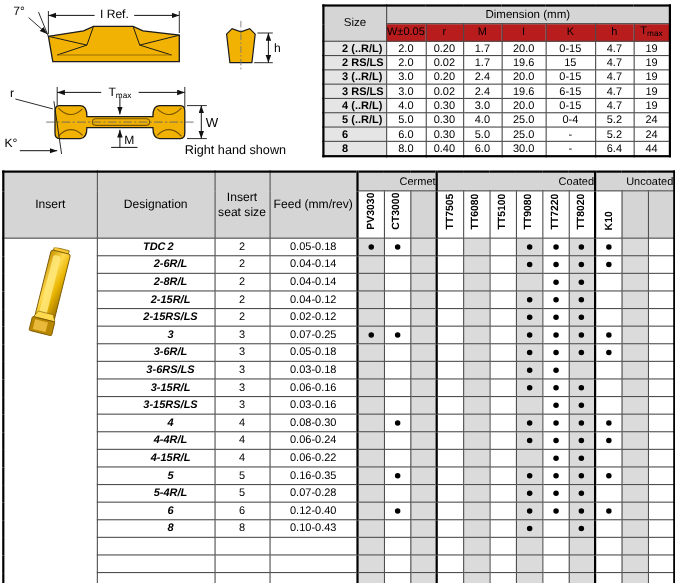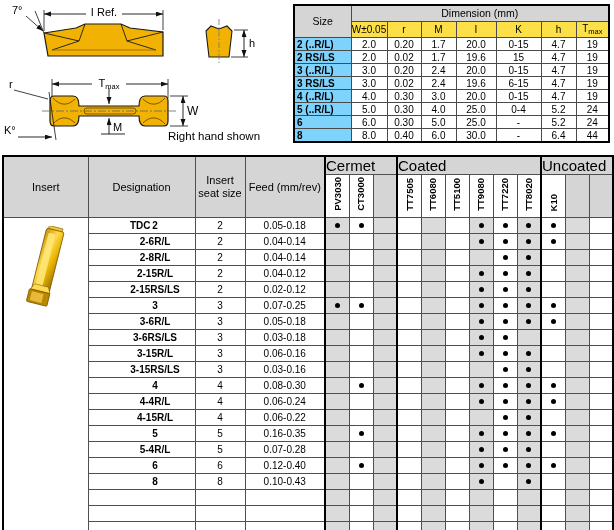--- a/index.html
+++ b/index.html
@@ -3,41 +3,41 @@
 <meta charset="utf-8">
 <style>
   html,body{margin:0;padding:0;background:#fff;}
   #canvas{position:relative;width:614px;height:530px;background:#fff;overflow:hidden;
           font-family:"Liberation Sans",sans-serif;color:#000;}
   
   #dim-table{position:absolute;left:293px;top:4px;width:315px;border-collapse:collapse;
              table-layout:fixed;border:2px solid #000;font-size:10px;}
   #dim-table th,#dim-table td{border:1px solid #4a4a4a;padding:0;line-height:1.1;}
   #dim-table .hdr{background:#d5d5d5;font-weight:normal;font-size:10.5px;height:15px;text-align:center;}
-  #dim-table .sub-h{background:#fde047;font-weight:normal;height:15px;text-align:center;}
+  #dim-table .sub-h{background:#b91c1c;font-weight:normal;height:15px;text-align:center;}
   #dim-table td{height:12px;text-align:center;background:#fff;}
-  #dim-table .size-lbl{font-weight:bold;text-align:left;padding-left:2px;background:#7dd3fc;}
+  #dim-table .size-lbl{font-weight:bold;text-align:left;padding-left:16px;background:#e5e5e5;}
   .sub{font-size:7.5px;vertical-align:-2px;}
   
   #diagrams{position:absolute;left:0;top:0;width:292px;height:152px;}
   
   #main-table{position:absolute;left:2px;top:155px;width:610px;border-collapse:collapse;
               table-layout:fixed;border:2px solid #000;}
   #main-table th,#main-table td{border:1px solid #4f4f4f;padding:0;}
   #main-table .lh{background:#d5d5d5;font-weight:normal;font-size:11px;line-height:1.15;text-align:center;}
-  #main-table .gh{background:#d5d5d5;font-weight:normal;font-size:15px;height:16px;text-align:left;
+  #main-table .gh{background:#d5d5d5;font-weight:normal;font-size:10px;height:16px;text-align:right;
                   border-left:2px solid #000;}
   .vcell{height:42px;vertical-align:bottom;background:#d5d5d5;text-align:center;}
   .vcell.lab{background:#fff;}
   .vtext{writing-mode:vertical-rl;transform:rotate(180deg);display:inline-block;
          font-size:9.5px;line-height:1;margin-bottom:2px;white-space:nowrap;}
   #main-table td{height:15px;font-size:10px;text-align:center;background:#fff;}
   #main-table td.shade{background:#dbdbdb;}
   .grp{border-left:2px solid #000 !important;}
-  .des{text-align:left;font-weight:bold;font-size:10.5px;white-space:nowrap;padding-left:3px !important;}
+  .des{text-align:left;font-weight:bold;font-size:10.5px;white-space:nowrap;padding-left:3px !important;font-style:italic;}
   .des .pfx{display:inline-block;width:24px;}
   .dot{width:5px;height:5px;border-radius:50%;background:#000;margin:0 auto;}
   .insert-cell{vertical-align:top;background:#fff;}
   .insert-cell svg{display:block;margin:8px auto 0;}
   tr.thick-top td{border-top:2px solid #000;}
 </style>
 </head>
 <body>
 
 <div id="canvas">

